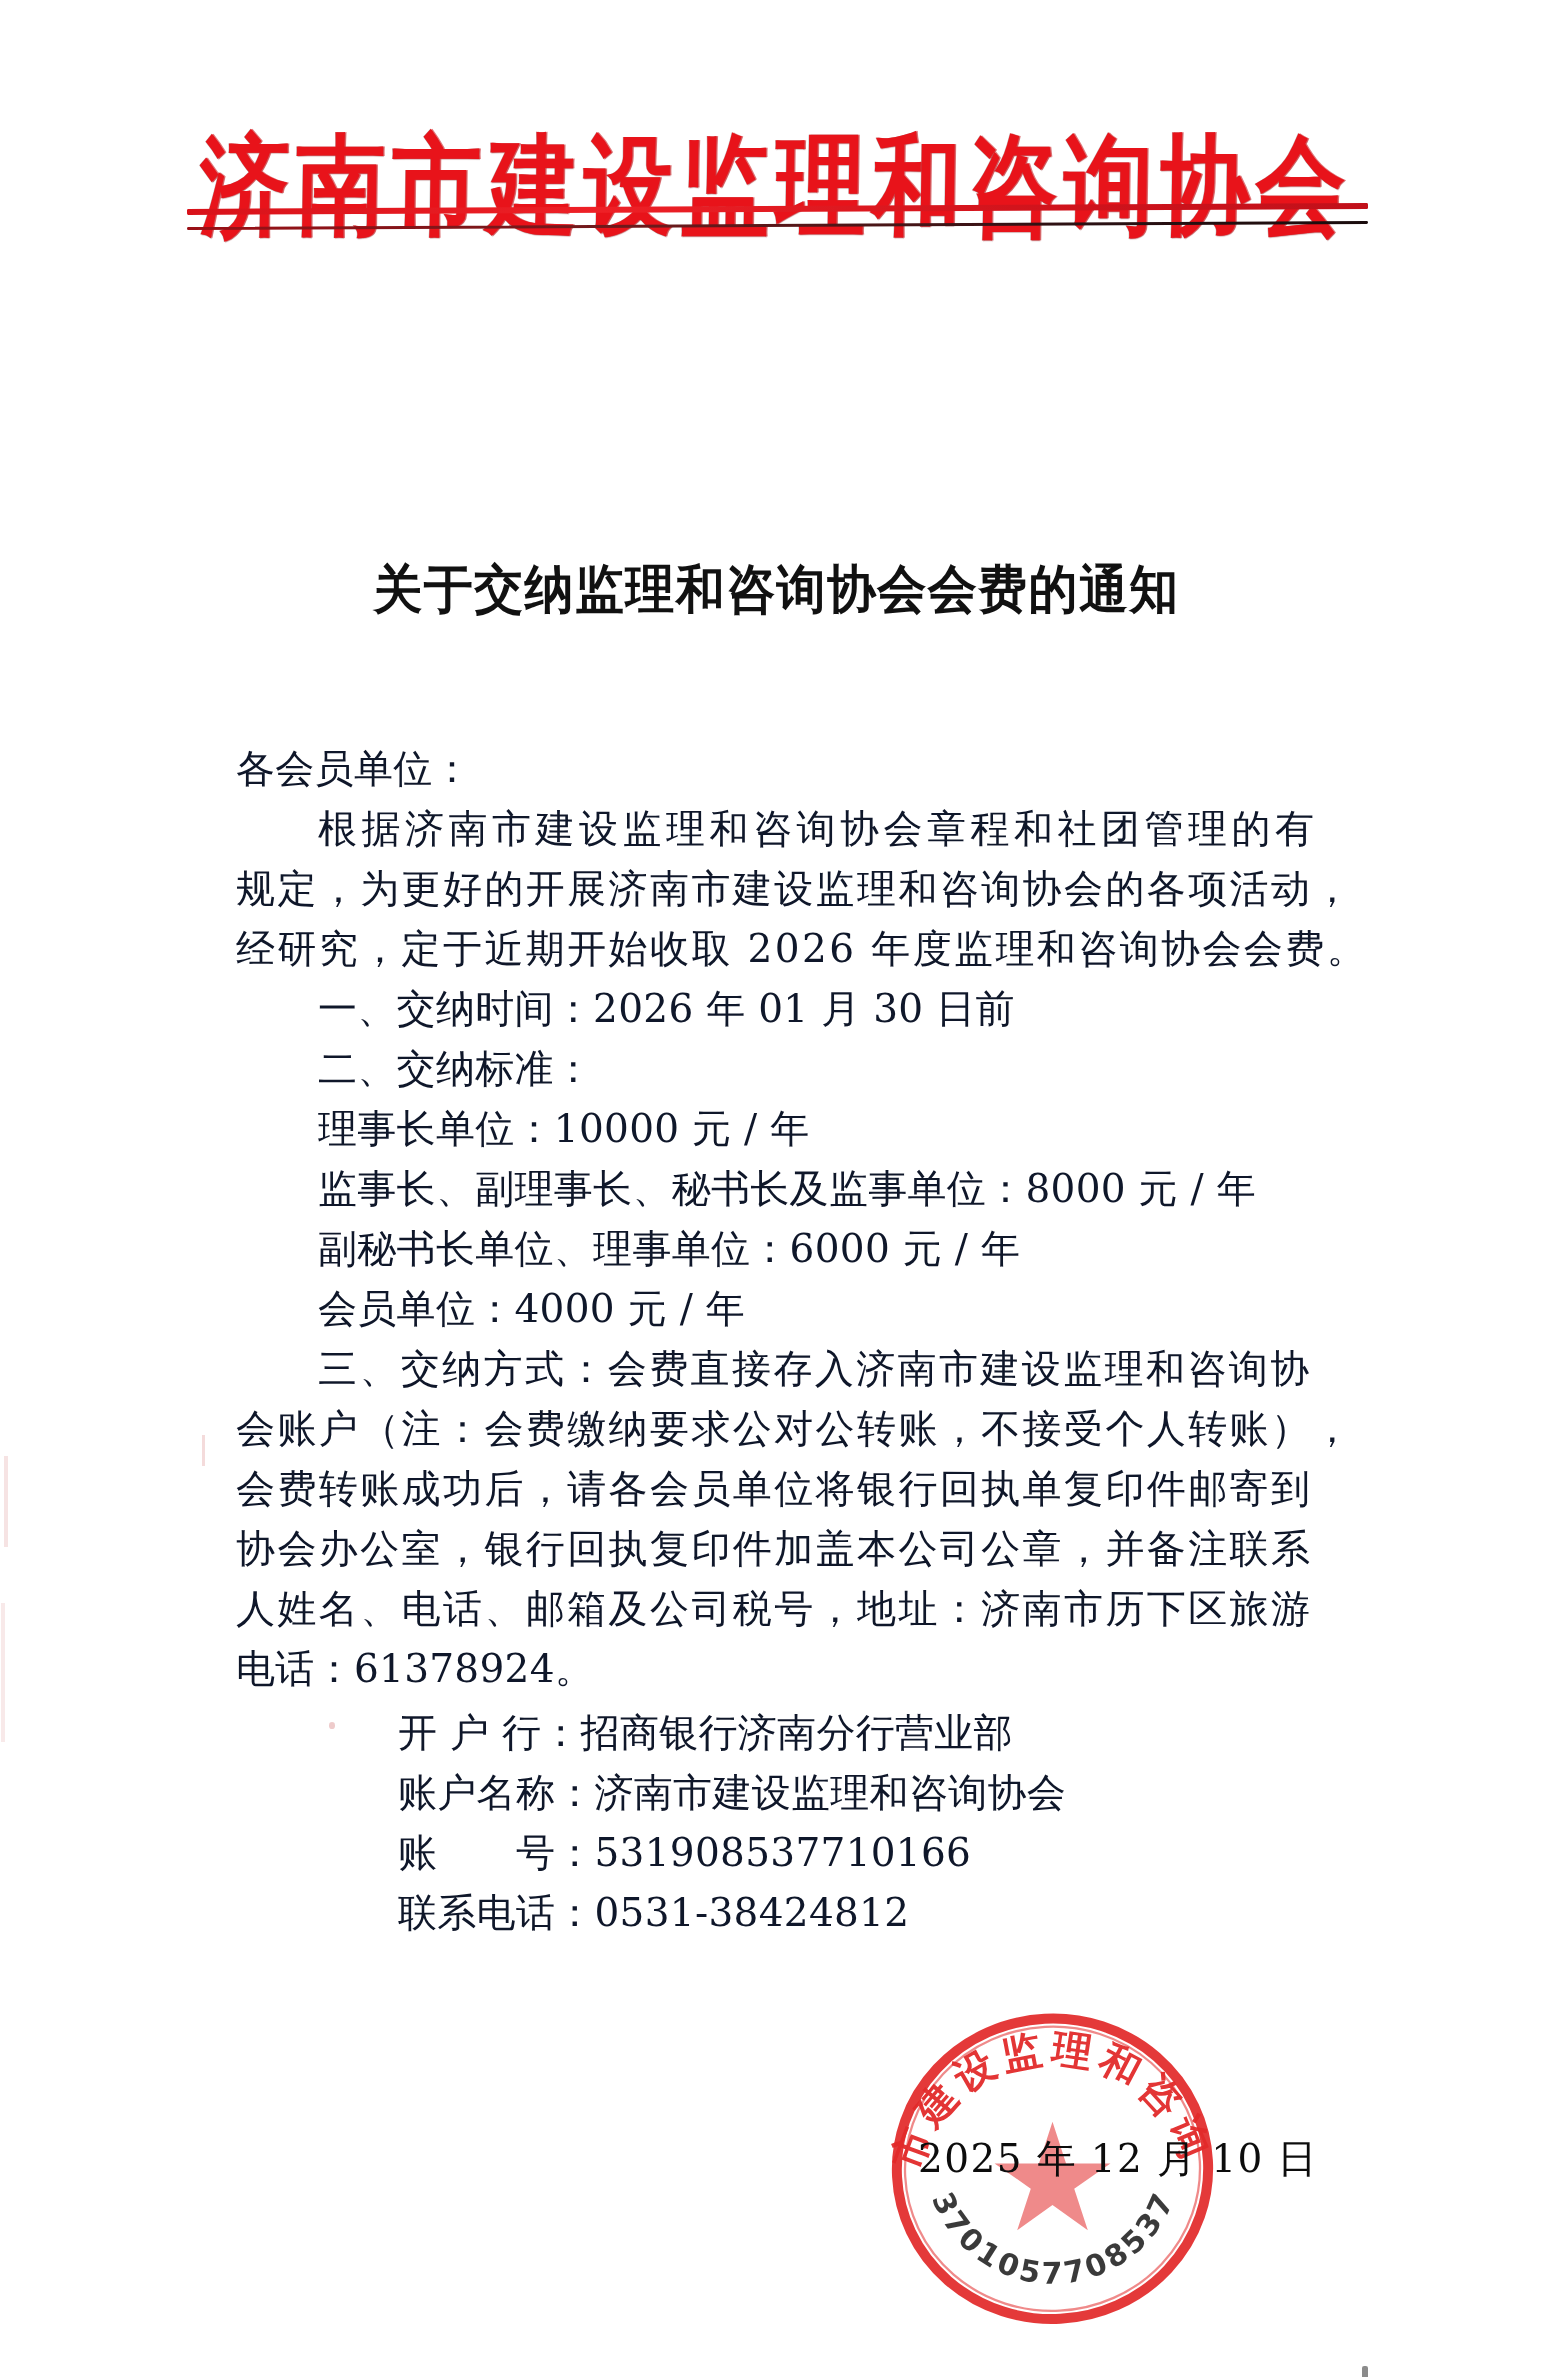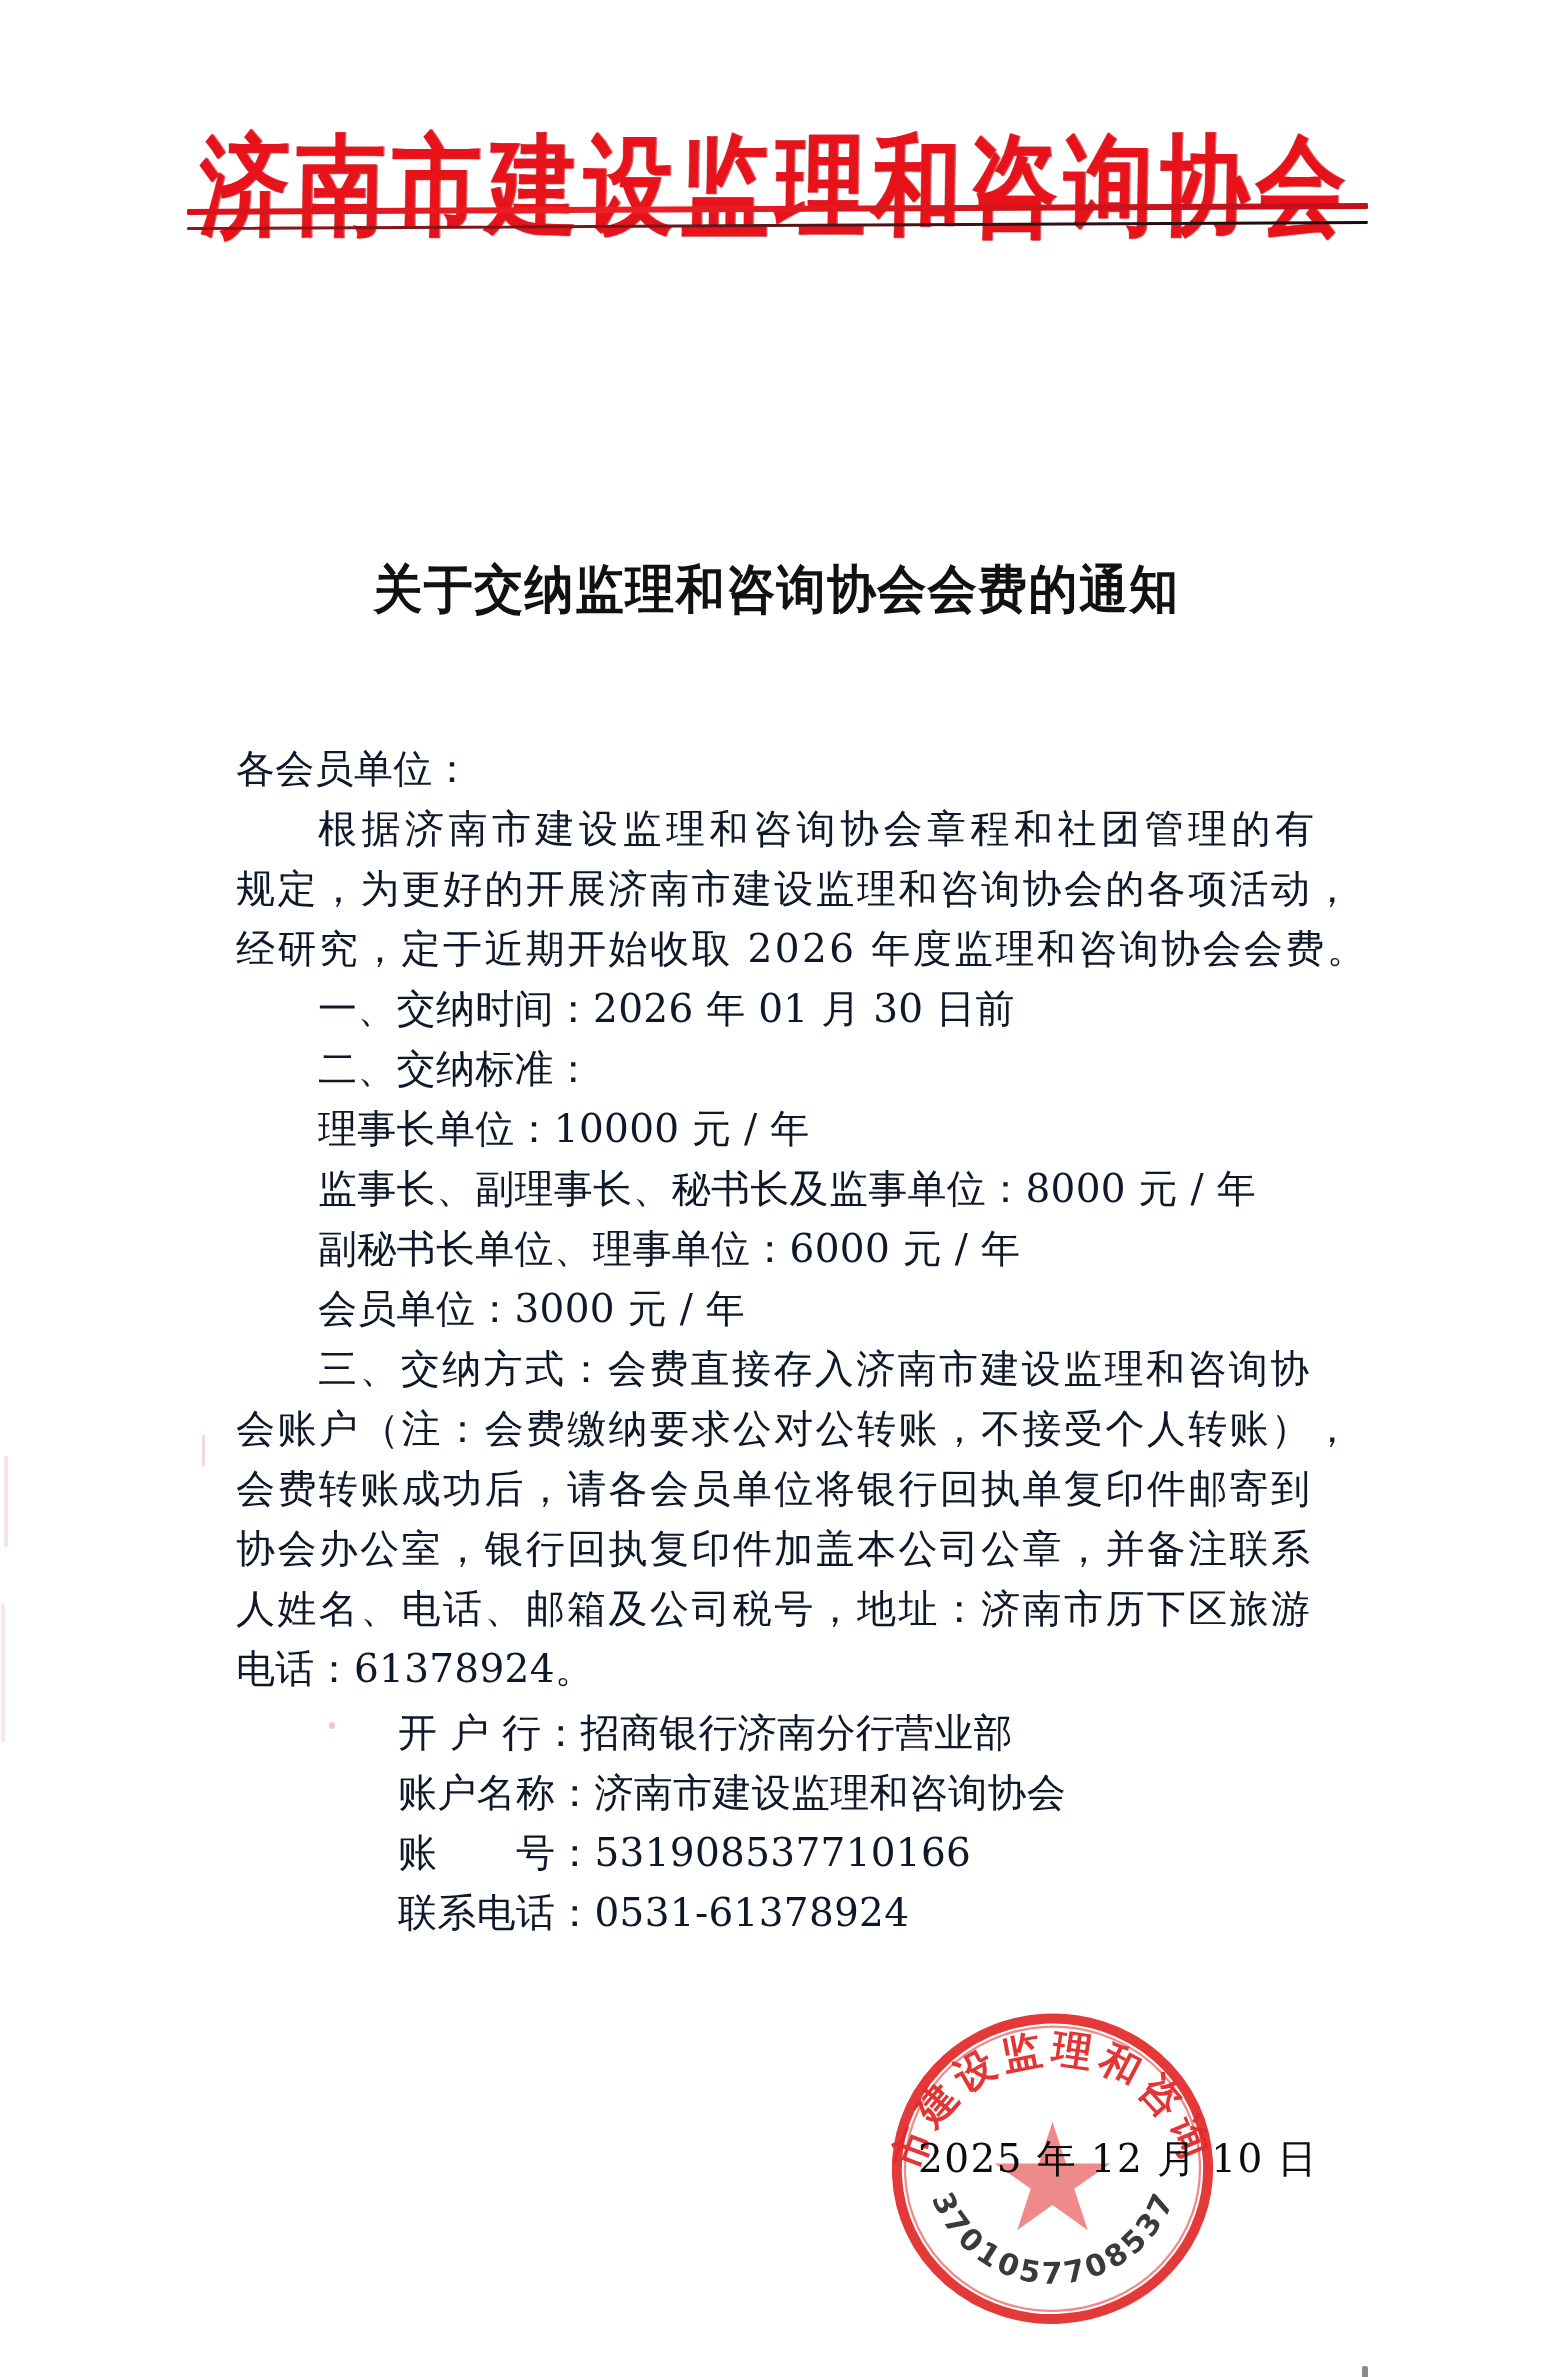--- a/index.html
+++ b/index.html
@@ -162,38 +162,38 @@
     <div class="line just indent2">根据济南市建设监理和咨询协会章程和社团管理的有</div>
     <div class="line just2">规定，为更好的开展济南市建设监理和咨询协会的各项活动，</div>
     <div class="line just2">经研究，定于近期开始收取 2026 年度监理和咨询协会会费。</div>
 
     <div class="line indent2">一、交纳时间：2026 年 01 月 30 日前</div>
     <div class="line indent2">二、交纳标准：</div>
 
     <div class="line indent2">理事长单位：10000 元 / 年</div>
     <div class="line indent2">监事长、副理事长、秘书长及监事单位：8000 元 / 年</div>
     <div class="line indent2">副秘书长单位、理事单位：6000 元 / 年</div>
-    <div class="line indent2">会员单位：3000 元 / 年</div>
+    <div class="line indent2">会员单位：4000 元 / 年</div>
 
     <div class="line just2 indent2">三、交纳方式：会费直接存入济南市建设监理和咨询协</div>
     <div class="line just2">会账户（注：会费缴纳要求公对公转账，不接受个人转账），</div>
     <div class="line just2">会费转账成功后，请各会员单位将银行回执单复印件邮寄到</div>
     <div class="line just2">协会办公室，银行回执复印件加盖本公司公章，并备注联系</div>
     <div class="line just2">人姓名、电话、邮箱及公司税号，地址：济南市历下区旅游</div>
     <div class="line">电话：61378924。</div>
 
     <div class="gap-sm"></div>
 
     <div class="line indent-bank"><span>开 户 行：</span><span>招商银行济南分行营业部</span></div>
 
     <div class="line indent-bank"><span>账户名称：</span><span>济南市建设监理和咨询协会</span></div>
 
     <div class="line indent-bank"><span>账　　号：</span><span>531908537710166</span></div>
 
-    <div class="line indent-bank"><span>联系电话：</span><span>0531-61378924</span></div>
+    <div class="line indent-bank"><span>联系电话：</span><span>0531-38424812</span></div>
   </div>
 
   <div class="seal">
     <svg viewBox="0 0 400 400" xmlns="http://www.w3.org/2000/svg">
       <defs>
         <path id="arcTop" d="M 52,212 A 150,148 0 0 1 348,206" fill="none"></path>
         <path id="arcBottom" d="M 66,232 A 142,142 0 0 0 336,230" fill="none"></path>
       </defs>
 
       <ellipse cx="200" cy="202" rx="172" ry="166" fill="none" stroke="#e01a1a" stroke-width="11" transform="rotate(-3 200 202)" opacity="0.93"></ellipse>

